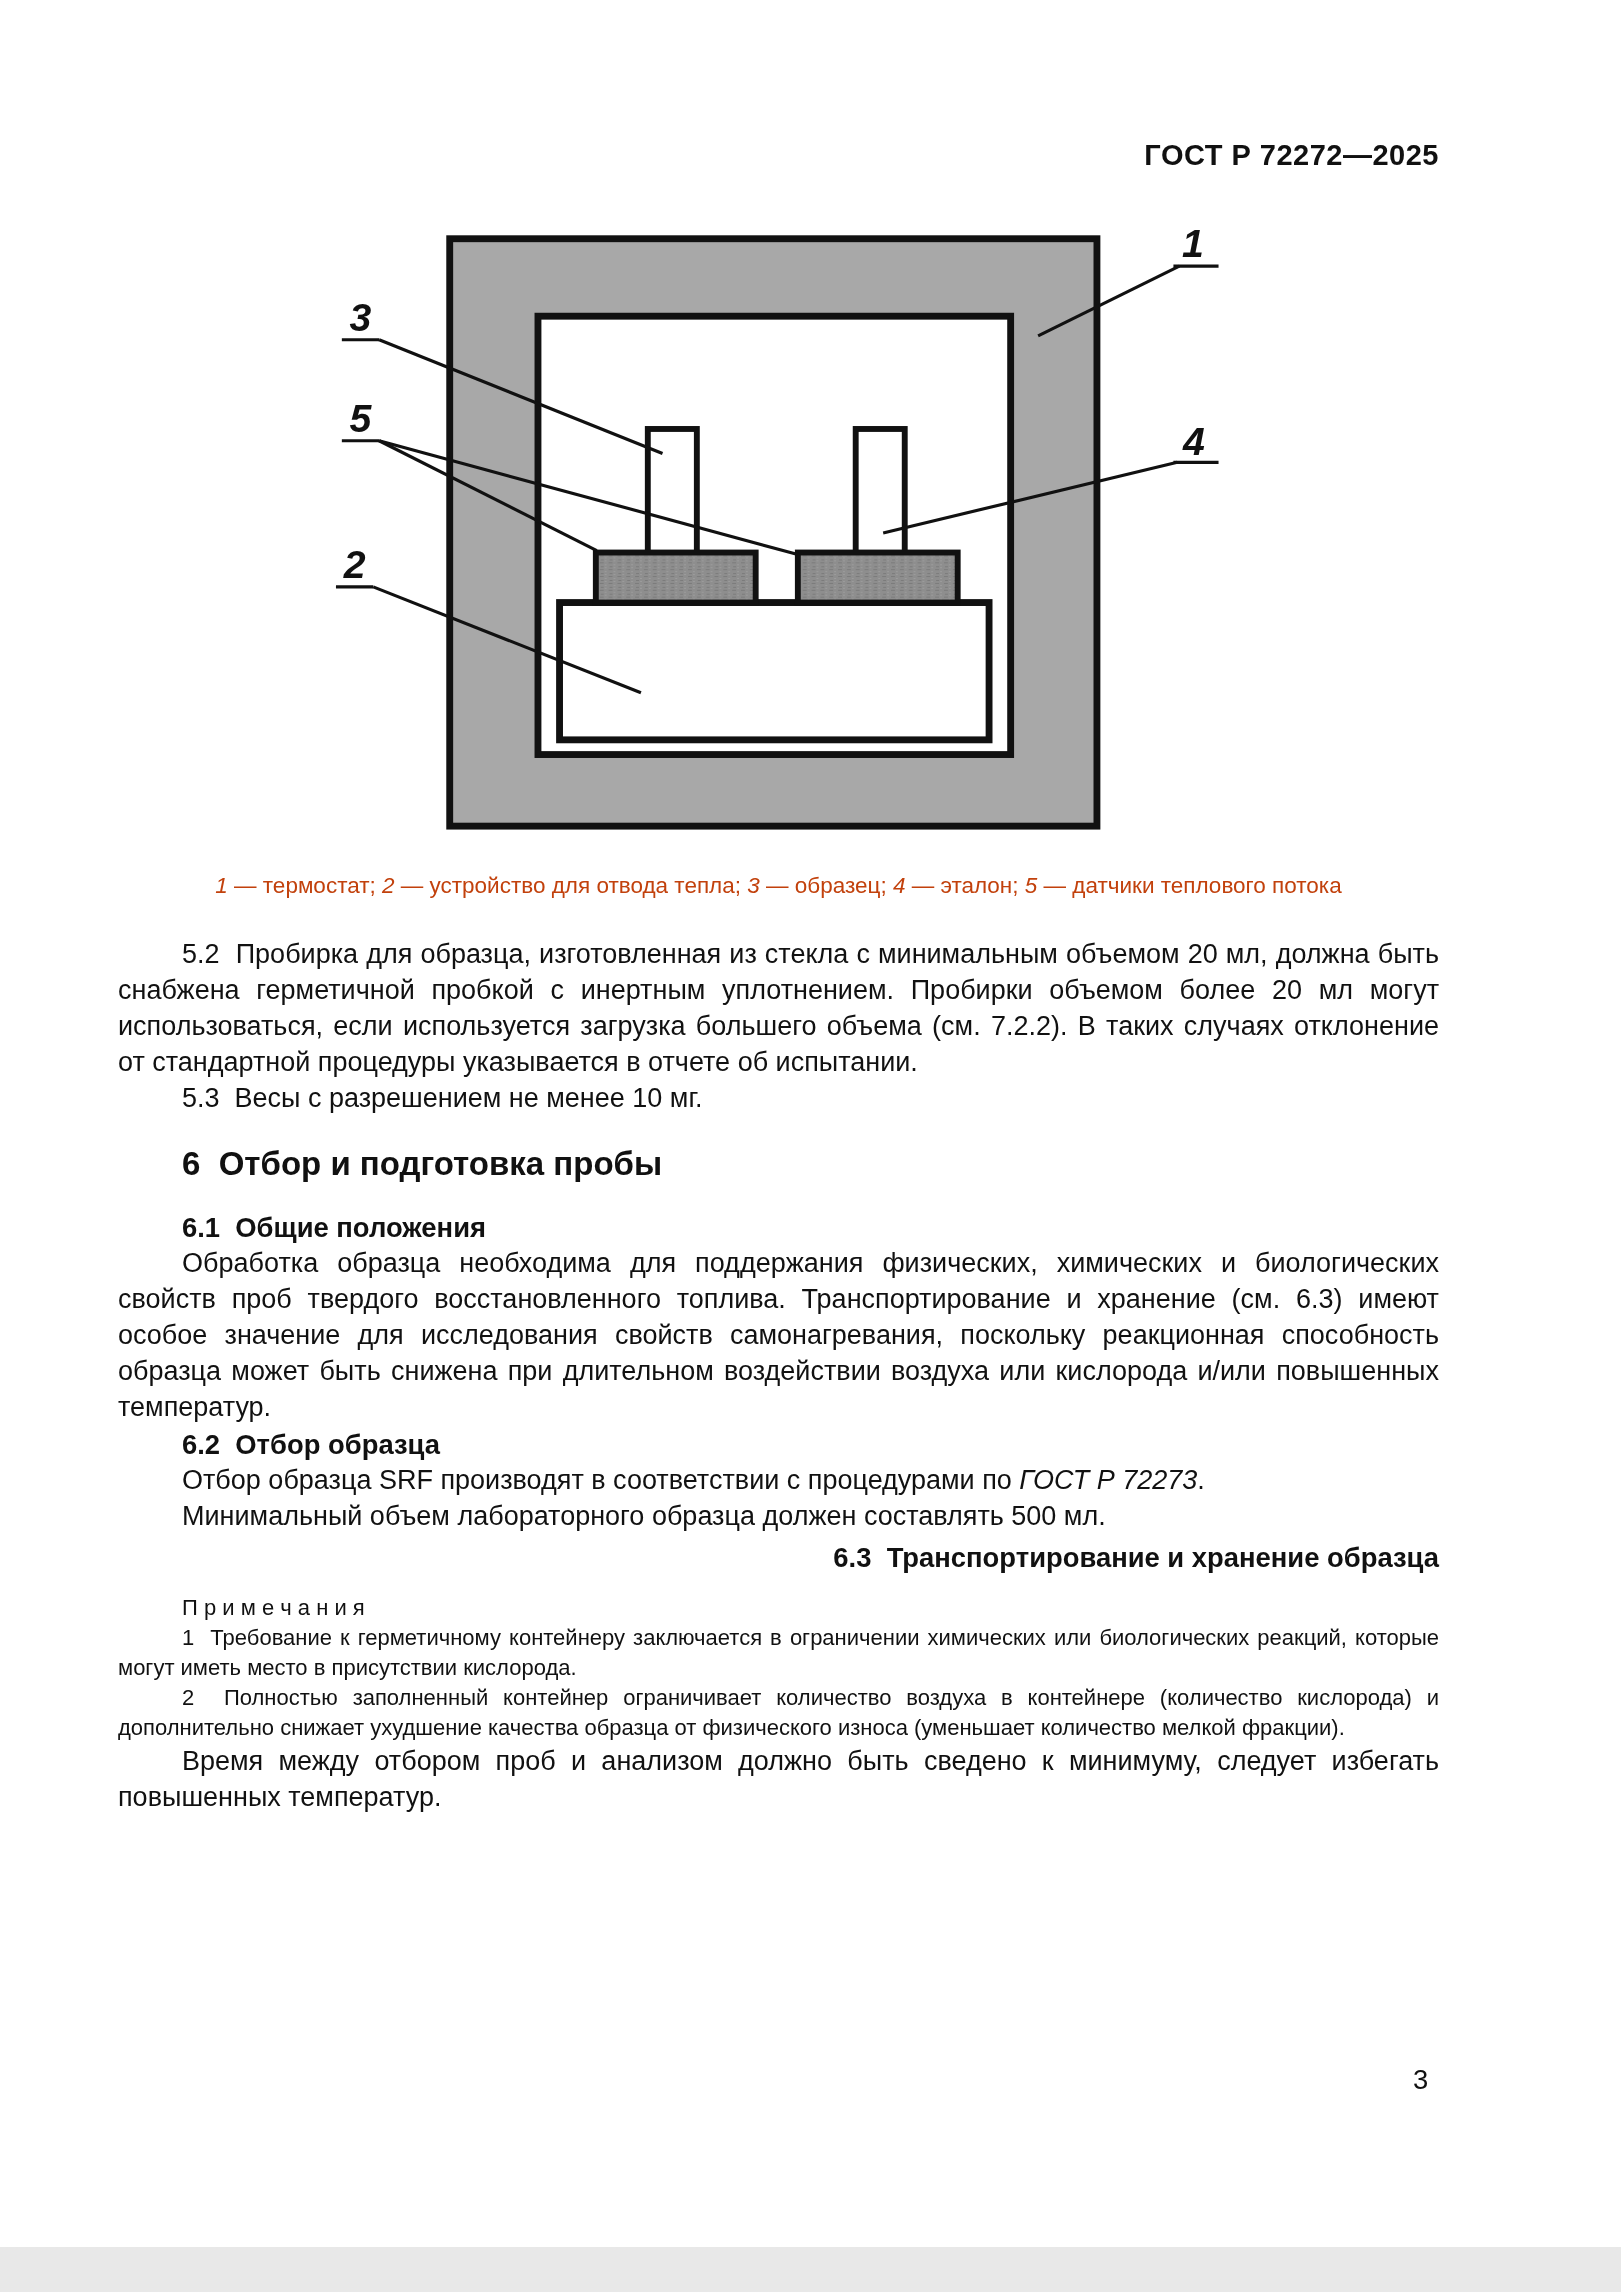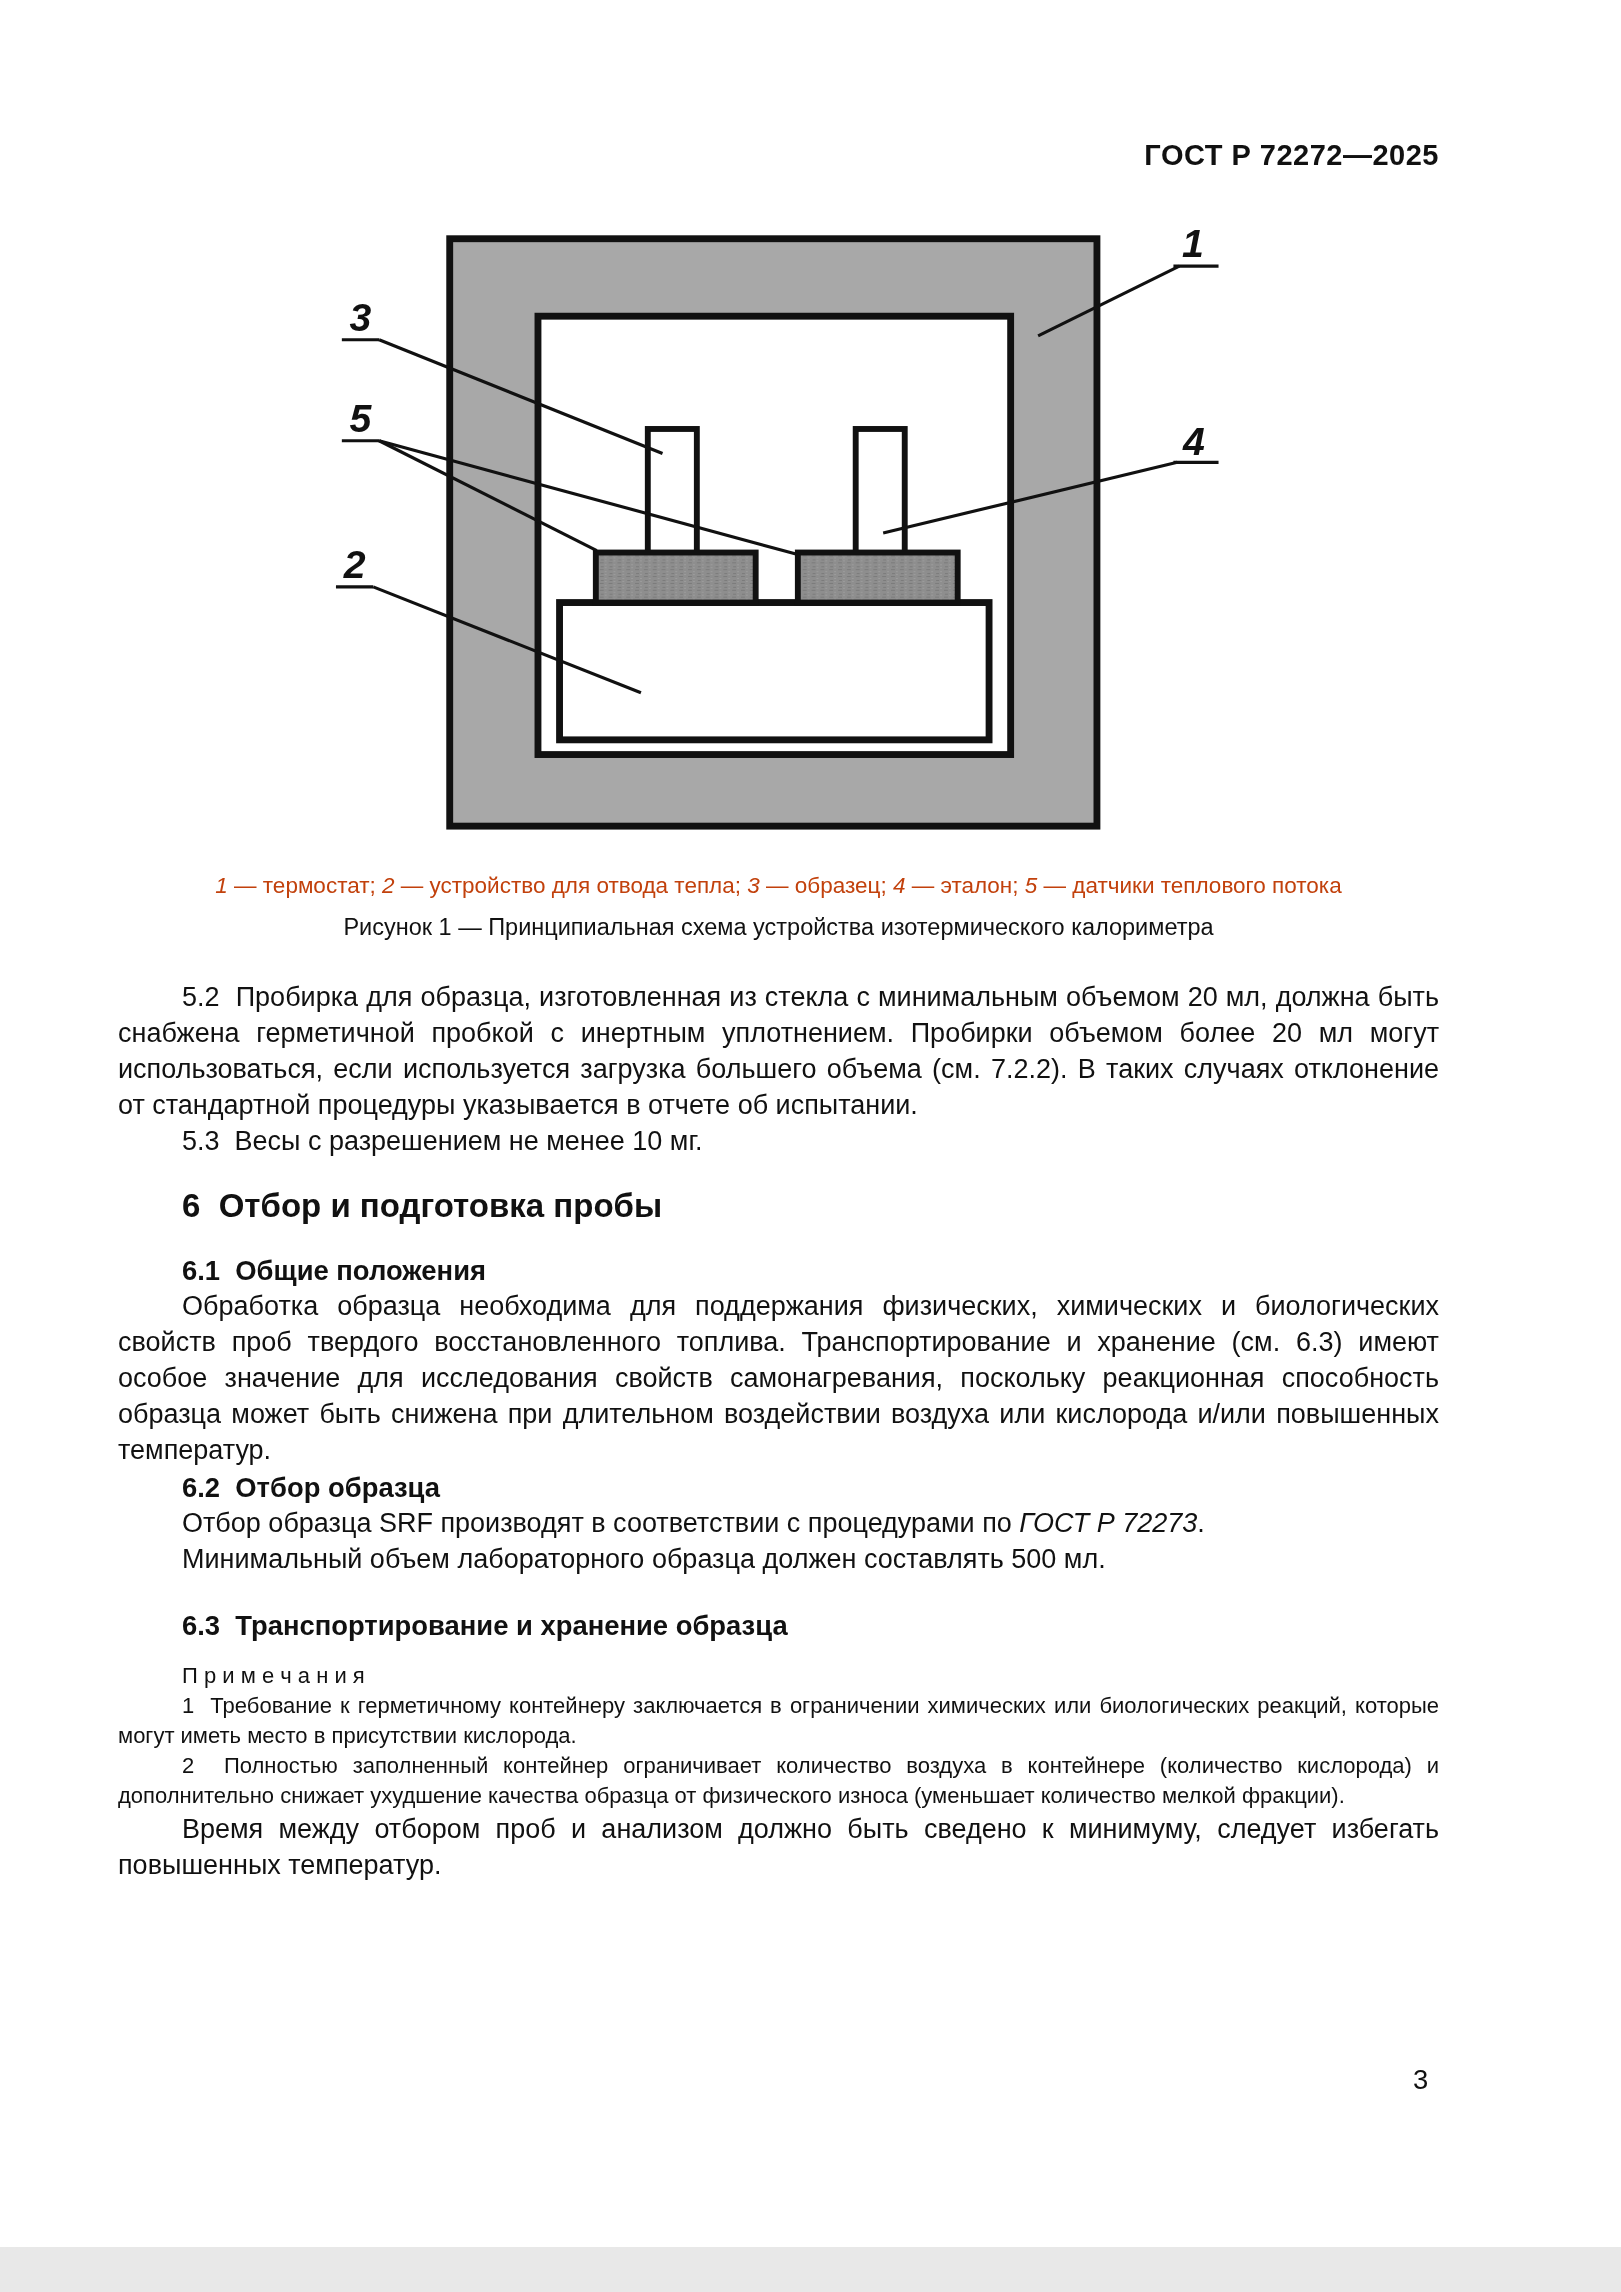--- a/index.html
+++ b/index.html
@@ -31,21 +31,21 @@
     text-indent:64px;
   }
   p.body.first{margin-top:37px;}
   h1.sec{
     margin:27.4px 0 0 0;padding-left:64px;font-size:33px;line-height:39px;font-weight:bold;
   }
   h2.sub{
     margin:27.4px 0 0 0;padding-left:64px;font-size:27.4px;line-height:35px;font-weight:bold;
   }
   h2.sub.tight{margin-top:2px;}
-  h2.sub.mid{margin-top:31px;}
+  h2.sub.mid{margin-top:6px;text-align:right;}
   .sp12{margin-top:11.8px;}
   .sp8{margin-top:7.8px;}
   .sp16{margin-top:15.7px;}
   .notes{margin-top:18px;font-size:22px;line-height:30px;}
   .notes p{margin:0;text-align:justify;text-indent:64px;}
   .page-num{
     position:absolute;left:1413px;top:2064px;font-size:27.4px;
   }
   svg text.lbl{
     font-family:"Liberation Sans","DejaVu Sans",sans-serif;
@@ -101,21 +101,20 @@
       <line x1="856" y1="42" x2="902" y2="42" stroke="#111" stroke-width="3.2"></line>
       <line x1="862" y1="42" x2="718" y2="113" stroke="#111" stroke-width="3.2"></line>
 
       <text class="lbl" x="877" y="235" text-anchor="middle">4</text>
       <line x1="856" y1="242" x2="902" y2="242" stroke="#111" stroke-width="3.2"></line>
       <line x1="860" y1="242" x2="560" y2="314" stroke="#111" stroke-width="3.2"></line>
     </svg>
   </div>
 
   <div class="fig-legend"><i>1</i><span> — термостат; </span><i>2</i><span> — устройство для отвода тепла; </span><i>3</i><span> — образец; </span><i>4</i><span> — эталон; </span><i>5</i><span> — датчики теплового потока</span></div>
-  <div class="fig-caption">Рисунок 1 — Принципиальная схема устройства изотермического калориметра</div>
 
   <p class="body first">5.2&nbsp; Пробирка для образца, изготовленная из стекла с минимальным объемом 20 мл, должна быть снабжена герметичной пробкой с инертным уплотнением. Пробирки объемом более 20 мл могут использоваться, если используется загрузка большего объема (см. 7.2.2). В таких случаях отклонение от стандартной процедуры указывается в отчете об испытании.</p>
   <p class="body">5.3&nbsp; Весы с разрешением не менее 10 мг.</p>
 
   <h1 class="sec">6&nbsp; Отбор и подготовка пробы</h1>
 
   <h2 class="sub">6.1&nbsp; Общие положения</h2>
   <p class="body sp12">Обработка образца необходима для поддержания физических, химических и биологических свойств проб твердого восстановленного топлива. Транспортирование и хранение (см. 6.3) имеют особое значение для исследования свойств самонагревания, поскольку реакционная способность образца может быть снижена при длительном воздействии воздуха или кислорода и/или повышенных температур.</p>
 
   <h2 class="sub tight">6.2&nbsp; Отбор образца</h2>

